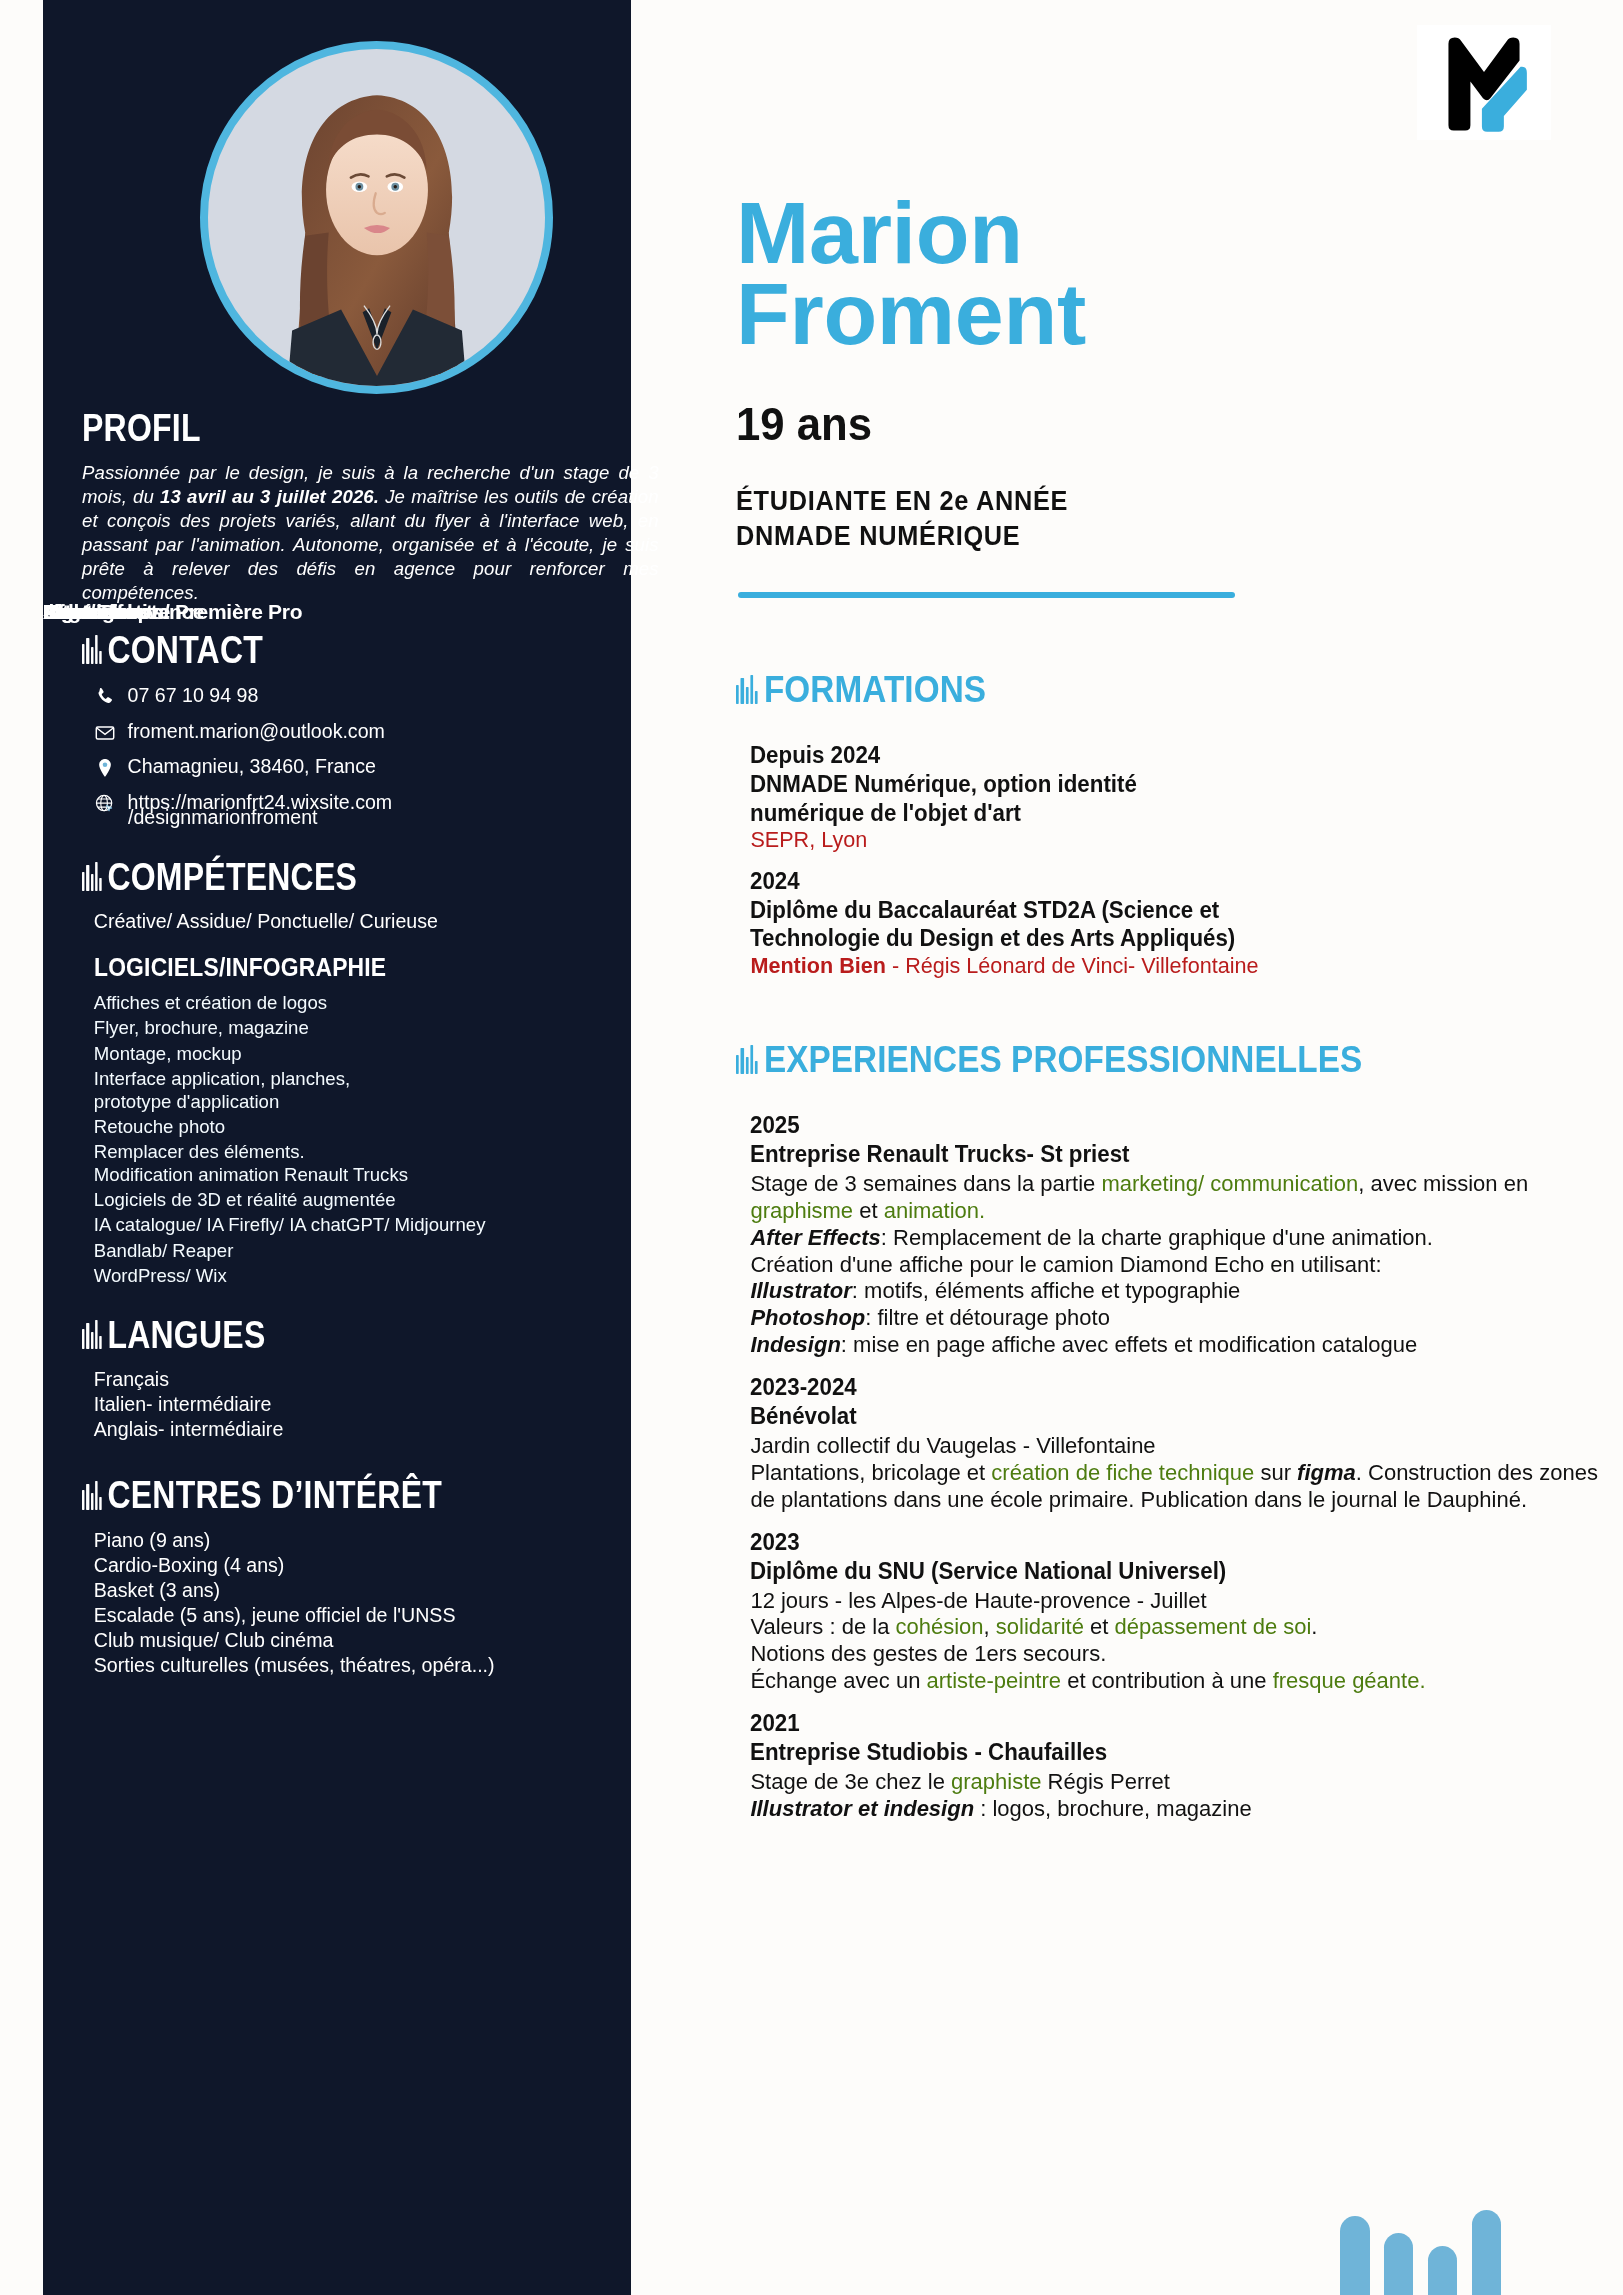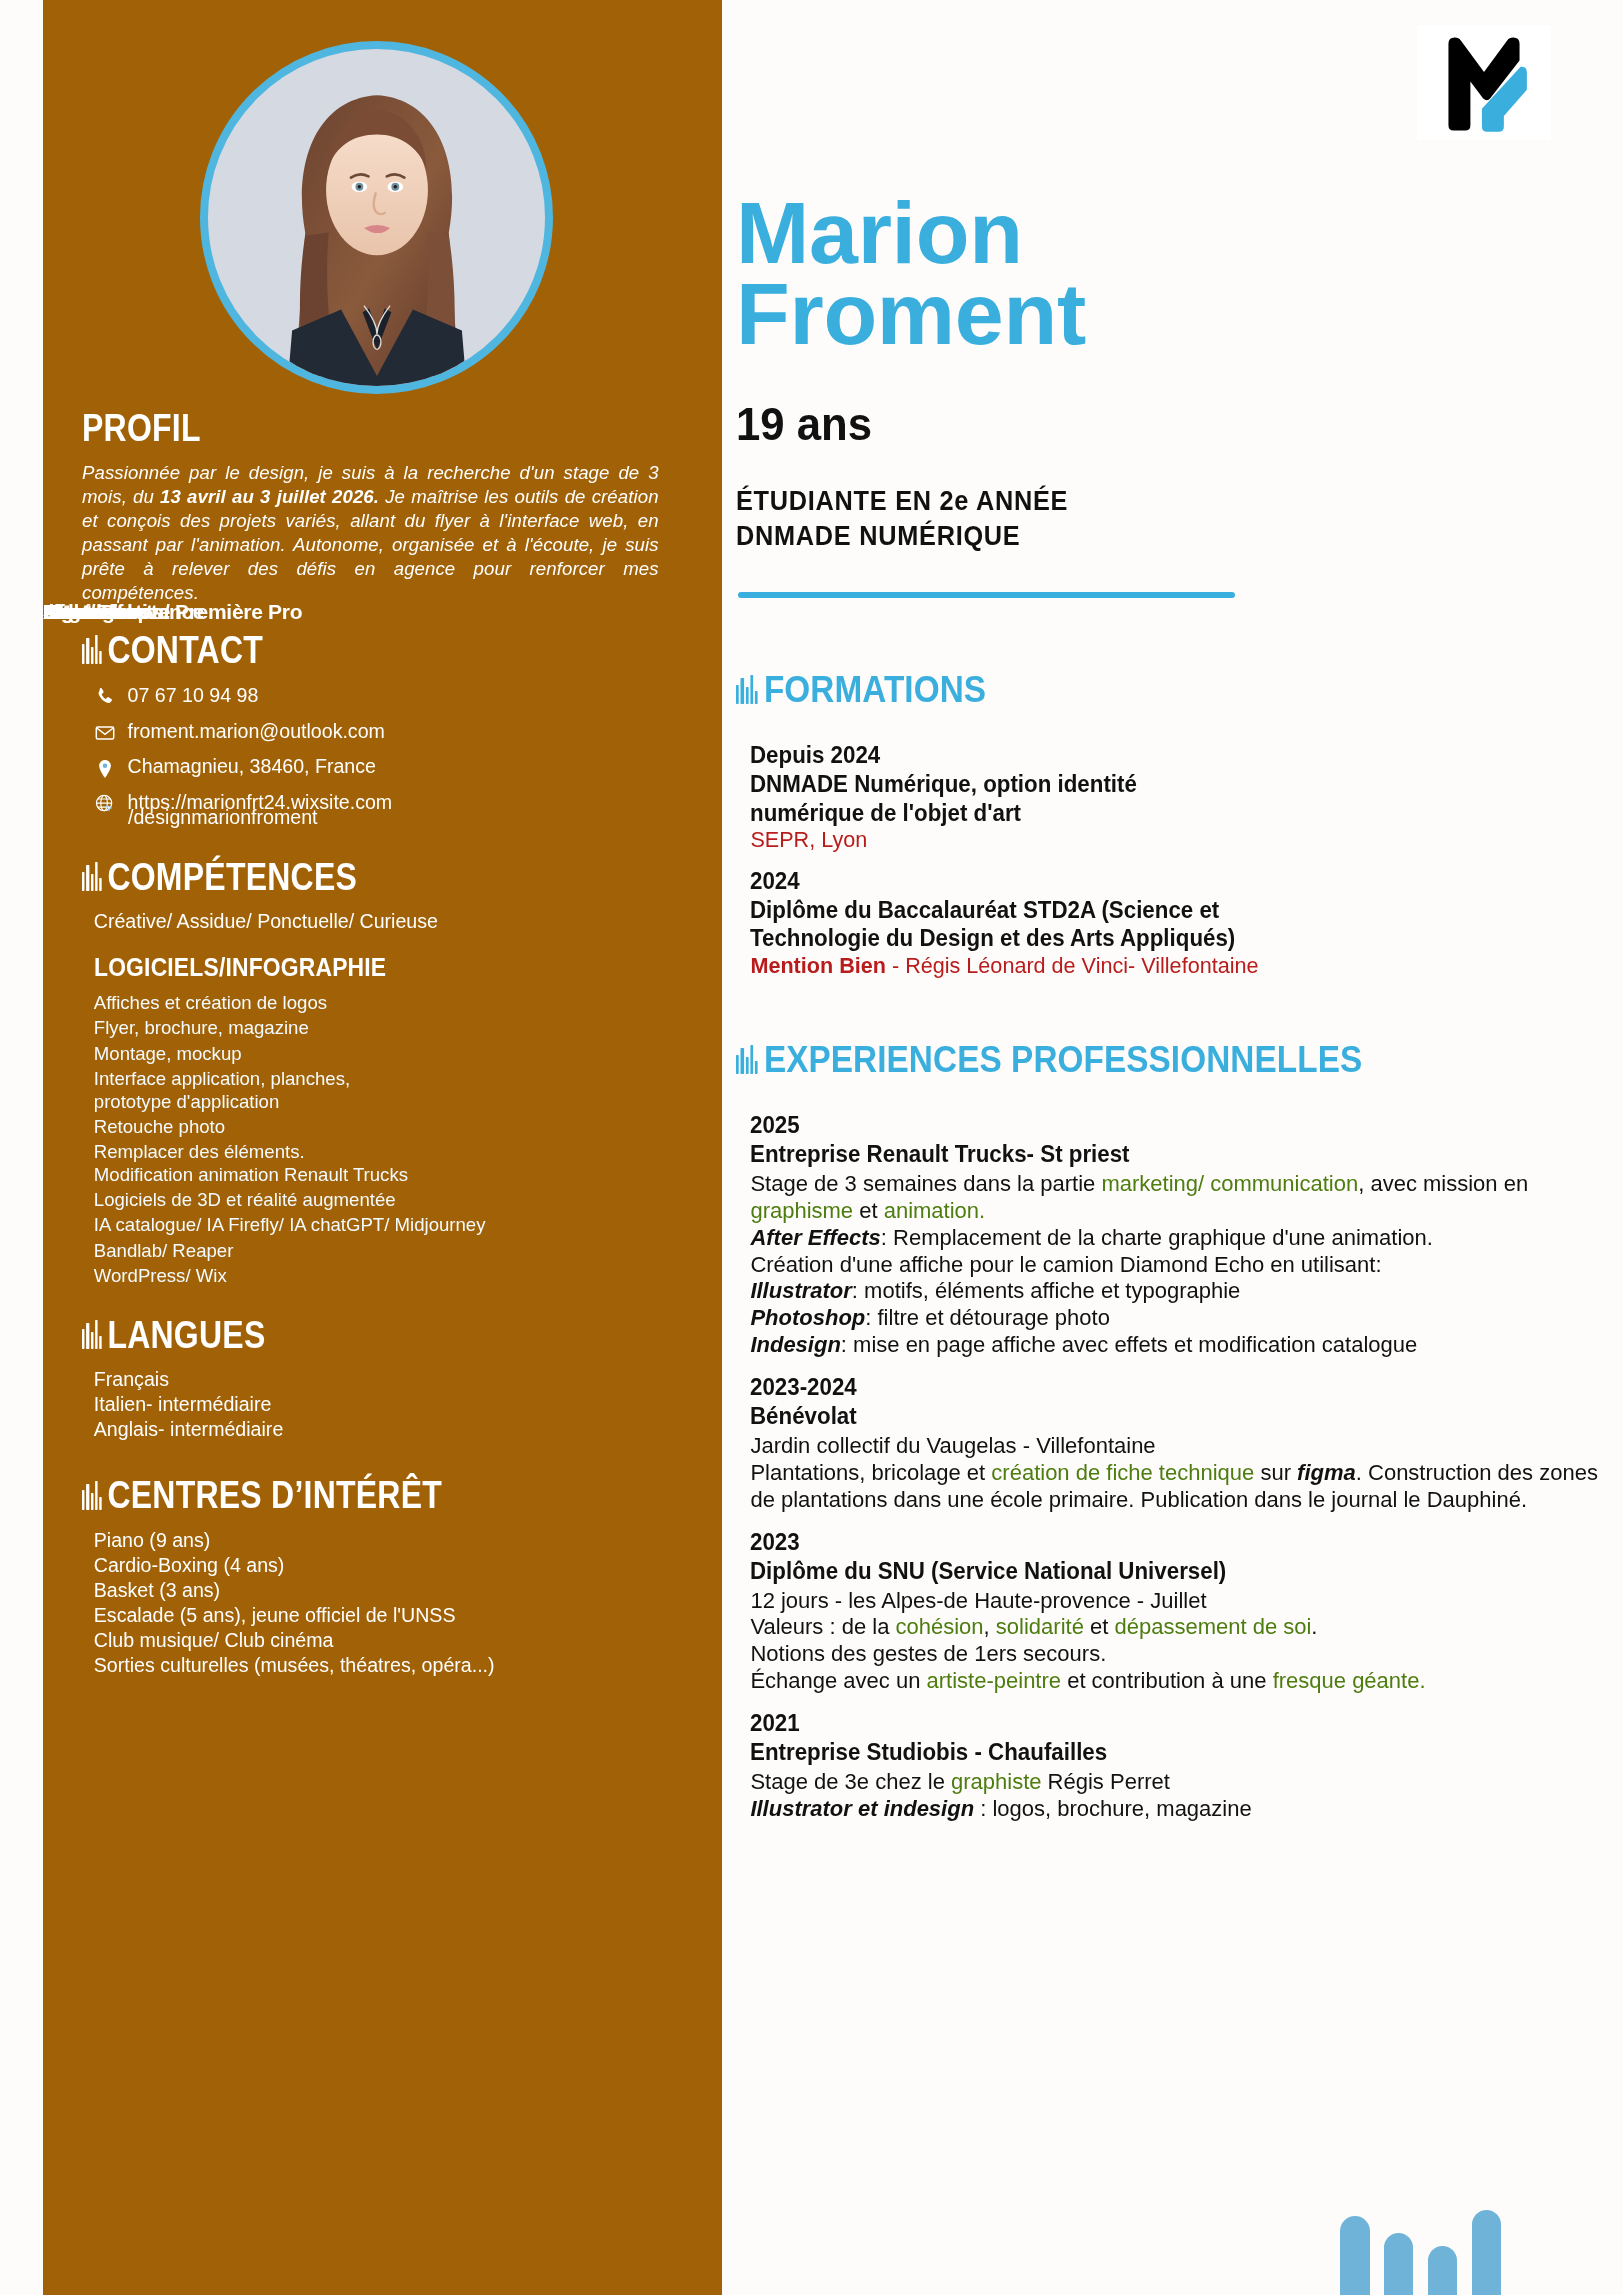--- a/index.html
+++ b/index.html
@@ -7,22 +7,22 @@
     width:1623px;height:2295px;
     background:#fdfcfa;
     font-family:"Liberation Sans", sans-serif;
     position:relative;
     overflow:hidden;
   }
   .page{position:relative;width:1623px;height:2295px;}
 
   
   .sidebar{
-    position:absolute;left:43px;top:0;width:679px;height:2295px;
-    background:#a16207;
+    position:absolute;left:43px;top:0;width:588px;height:2295px;
+    background:#0f172a;
     box-sizing:border-box;
     padding:0;
   }
   .photo-wrap{
     position:absolute;left:157px;top:41px;width:353px;height:353px;
   }
   .photo-ring{
     position:absolute;inset:0;border-radius:50%;
     border:8.5px solid #4fb6df;
     background:#d4d9e2;
@@ -53,21 +53,21 @@
 
   .profil-text{
     color:#ffffff;font-size:18.6px;line-height:1.30;
     font-style:italic;text-align:justify;margin:0;
     letter-spacing:0.1px;
   }
   .profil-text b{font-weight:bold;font-style:italic;}
 
   .contact-list{margin:11.8px 0 0 0;padding:0;list-style:none;}
   .contact-list li{
-    display:flex;align-items:flex-end;gap:11.8px;
+    display:flex;align-items:center;gap:11.8px;
     color:#fff;font-size:19.6px;line-height:1.28;margin-bottom:10.5px;
     padding-left:11.8px;
   }
   .ci{width:22px;min-width:22px;height:22px;display:inline-block;margin-top:2.6px;}
   .ci svg{display:block;width:22px;height:22px;}
   .url-2{display:block;padding-left:46px;color:#fff;font-size:19.6px;margin-top:-9.2px;}
 
   .sb-sub{color:#fff;font-size:19.6px;line-height:1.3;margin:3.9px 0 0 11.8px;}
   .sb-h2{
     color:#fff;font-size:26px;font-weight:bold;margin:17px 0 9.2px 11.8px;

